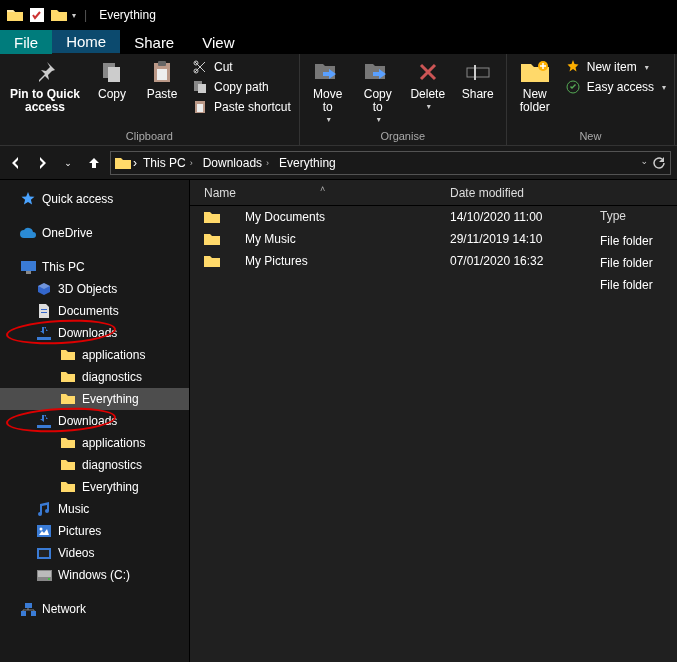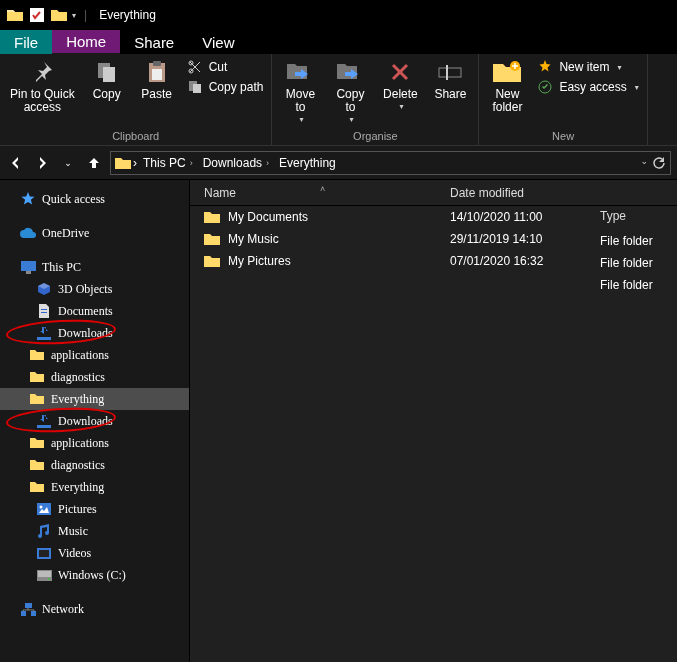--- a/index.html
+++ b/index.html
@@ -18,21 +18,21 @@
   .qat-icon { width: 18px; height: 18px; display: flex; align-items: center; justify-content: center; }
   .title-sep { color: #555; }
   .title-text { color: #fff; margin-left: 4px; }
   
   .menubar { height: 24px; display: flex; background: #000; }
   .menu-tab {
     padding: 0 14px; display: flex; align-items: center;
     color: #fff; font-size: 15px; cursor: default;
   }
   .menu-tab.file { background: #007c7c; }
-  .menu-tab.active { background: #701a75; border-bottom: 1px solid #1a1a1a; }
+  .menu-tab.active { background: #0c4a6e; border-bottom: 1px solid #1a1a1a; }
   
   .ribbon {
     height: 92px; background: #1a1a1a;
     display: flex; border-bottom: 1px solid #333;
   }
   .group {
     display: flex; flex-direction: column; border-right: 1px solid #333;
     padding: 2px 4px 0 4px;
   }
   .group-body { flex: 1; display: flex; align-items: flex-start; gap: 2px; }
@@ -61,47 +61,47 @@
   .crumb .chev { font-size: 9px; color:#bbb;}
   .addr-right { display:flex; gap:4px; margin-left:auto;}
   
   .bodysplit { display: flex; height: calc(662px - 30px - 24px - 92px - 34px); }
   .tree {
     width: 190px; background: #191919; border-right: 1px solid #000;
     padding: 8px 0; overflow: hidden;
   }
   .treeitem {
     display: flex; align-items: center; gap: 6px;
-    padding: 3px 4px 3px 0; color: #fff; white-space: nowrap; position:relative;font-family:Liberation Serif, serif;
+    padding: 3px 4px 3px 0; color: #fff; white-space: nowrap; position:relative;
   }
   .treeitem.selected { background: #4d4d4d; }
   .ind0 { padding-left: 20px; }
   .ind1 { padding-left: 36px; }
-  .ind2 { padding-left: 29px; }
+  .ind2 { padding-left: 60px; }
   .treeitem .ico { width: 16px; height: 16px; display:flex;align-items:center;justify-content:center;}
   .spacer { height: 12px; }
   .ring {
     position:absolute; border:2px solid #d00; border-radius:50%;
     width:110px; height:24px; left:6px; top:-2px; pointer-events:none;
     transform: rotate(-3deg);
   }
   
   .listpane { flex:1; background:#202020; display:flex; flex-direction:column;}
   .colheaders {
     height: 26px; display:flex; align-items:center;
     border-bottom: 1px solid #000; color:#ddd; font-size:12px;
   }
   .col-name { flex:0 0 260px; padding-left:14px; position:relative;}
   .col-date { flex:0 0 150px;}
   .col-type { flex:1;margin-top:47px;}
   .sort-caret { position:absolute; left:50%; top:-2px; font-size:9px; color:#aaa;}
   .filerow {
     height:22px; display:flex; align-items:center; color:#fff;
   }
-  .filerow .col-name { display:flex; align-items:center; gap:8px;}
+  .filerow .col-name { display:flex; align-items:center; gap:25px;}
   .filerow .ico { width:16px; height:16px; display:flex;align-items:center;justify-content:center;}
   
   svg { display:block; }
 </style>
 </head>
 <body>
 
 <div class="titlebar">
   <div class="qat">
     <span class="qat-icon">
@@ -145,21 +145,21 @@
 <div class="ribbon">
 
   <div class="group">
     <div class="group-body">
       <div class="bigbtn">
         <span class="ico">
           <svg width="24" height="24" viewBox="0 0 24 24">
               <path fill="#ccc" d="M14 2l8 8-3 1-4 4 1 5-4-4-6 6 0-2 6-6-4-4 5 1 4-4z"></path>
             </svg>
         </span>
-        <span style="white-space:pre;">Pin to Quick
+        <span style="white-space:pre;font-weight:bold;">Pin to Quick
 access</span>
       </div>
       <div class="bigbtn">
         <span class="ico">
           <svg width="24" height="24" viewBox="0 0 24 24">
               <rect x="3" y="3" width="12" height="15" fill="#888"></rect>
               <rect x="8" y="7" width="12" height="15" fill="#ccc"></rect>
             </svg>
         </span>
         <span>Copy</span>
@@ -186,20 +186,29 @@
             <span>Cut</span>
         </div>
         <div class="smallbtn">
           <span class="ico">
             <svg width="14" height="14" viewBox="0 0 14 14">
                 <rect x="1" y="1" width="8" height="10" fill="#888"></rect>
                 <rect x="5" y="4" width="8" height="9" fill="#ccc"></rect>
               </svg>
           </span>
             <span>Copy path</span>
+        </div>
+        <div class="smallbtn">
+          <span class="ico">
+            <svg width="14" height="14" viewBox="0 0 14 14">
+                <rect x="2" y="1" width="10" height="12" fill="#b98"></rect>
+                <rect x="4" y="4" width="6" height="8" fill="#eee"></rect>
+              </svg>
+          </span>
+            <span>Paste shortcut</span>
         </div>
       </div>
     </div>
     <div class="group-label">Clipboard</div>
   </div>
 
   <div class="group">
     <div class="group-body">
       <div class="bigbtn">
         <span class="ico">
@@ -452,35 +461,35 @@
       <span class="ico">
           <svg width="14" height="12" viewBox="0 0 14 12">
             <path fill="#ffd96a" d="M0 1h5l2 2h7v8H0z"></path>
           </svg>
         </span>
       <span>Everything</span>
     </div>
 
     <div class="treeitem ind1">
       <span class="ico">
+        <svg width="13" height="14" viewBox="0 0 13 14">
+            <path fill="#3a7bd5" d="M4 12a2 2 0 11-2-2V2l9-2v9a2 2 0 11-2-2V3L4 4z"></path>
+          </svg>
+      </span>
+        <span>Music</span>
+    </div>
+    <div class="treeitem ind1">
+      <span class="ico">
         <svg width="14" height="12" viewBox="0 0 14 12">
             <rect width="14" height="12" fill="#3a7bd5"></rect>
             <circle cx="4" cy="4" r="1.5" fill="#fff"></circle>
             <path fill="#fff" d="M2 10l3-4 2 2 3-4 2 6z"></path>
           </svg>
       </span>
         <span>Pictures</span>
-    </div>
-    <div class="treeitem ind1">
-      <span class="ico">
-        <svg width="13" height="14" viewBox="0 0 13 14">
-            <path fill="#3a7bd5" d="M4 12a2 2 0 11-2-2V2l9-2v9a2 2 0 11-2-2V3L4 4z"></path>
-          </svg>
-      </span>
-        <span>Music</span>
     </div>
     <div class="treeitem ind1">
       <span class="ico">
         <svg width="14" height="11" viewBox="0 0 14 11">
             <rect width="14" height="11" fill="#3a7bd5"></rect>
             <rect x="2" y="2" width="10" height="7" fill="#222"></rect>
           </svg>
       </span>
         <span>Videos</span>
     </div>

